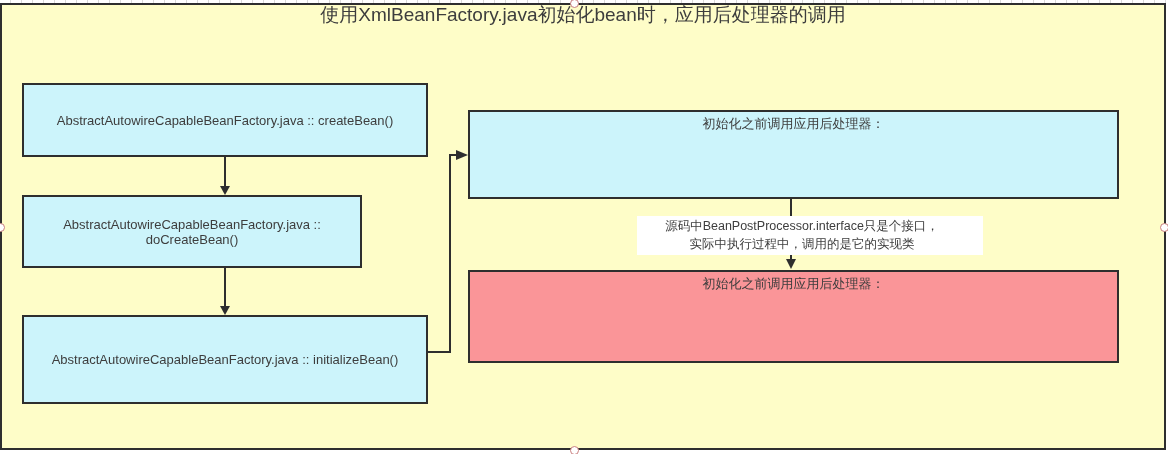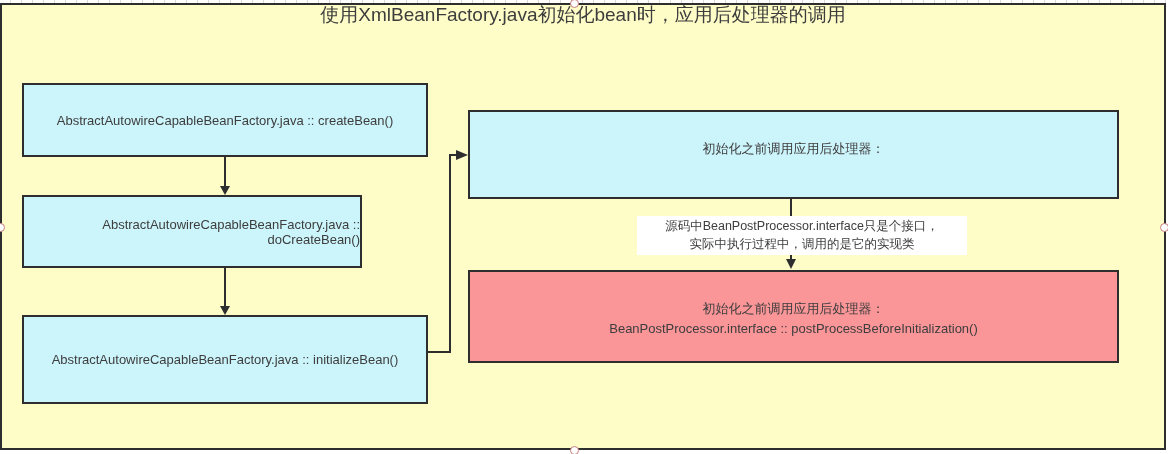--- a/index.html
+++ b/index.html
@@ -30,33 +30,33 @@
   .node{
     position:absolute;
     border:2px solid var(--line,#2e2e2e);
     box-sizing:border-box;
     font-size:13px;
     color:var(--text,#3d3d3d);
     text-align:center;
   }
   .node.cyan{background:var(--node-cyan,#ccf4fb);}
   .node.red{background:var(--node-red,#fa9598);}
-  .node.vcenter{display:flex;align-items:center;justify-content:center;text-align:right;}
-  .node.vtop{padding-top:27px;line-height:20px;}
+  .node.vcenter{display:flex;align-items:center;justify-content:center;}
+  .node.vtop{padding-top:2px;line-height:20px;}
   .lbox1{left:22px;top:83px;width:406px;height:74px;}
   .lbox2{left:22px;top:195px;width:340px;height:73px;}
   .lbox3{left:22px;top:315px;width:406px;height:89px;}
   .rbox1{left:468px;top:110px;width:651px;height:89px;}
   .rbox2{left:468px;top:270px;width:651px;height:93px;}
   .edge-label{
     position:absolute;left:637px;top:216px;width:330px;
     background:#ffffff;
     font-size:12.5px;line-height:18px;text-align:center;
     color:var(--text,#3d3d3d);
-    padding:1px 0 2px 0;
+    padding:1px 16px 2px 0;
   }
   svg.connectors{position:absolute;left:0;top:0;pointer-events:none;}
   .handle{
     position:absolute;width:9px;height:9px;border-radius:50%;
     background:#ffffff;border:1.5px solid var(--handle-stroke,#c97f7f);
     box-sizing:border-box;
   }
   .handle.top{left:570px;top:-1px;}
   .handle.bottom{left:570px;top:446px;}
   .handle.left{left:-4px;top:223px;}
@@ -112,21 +112,20 @@
     <div>初始化之前调用应用后处理器：</div>
   </div>
 
   <div class="edge-label">
     <div>源码中BeanPostProcessor.interface只是个接口，</div>
     <div>实际中执行过程中，调用的是它的实现类</div>
   </div>
 
   <div class="node red vtop rbox2">
     <div>初始化之前调用应用后处理器：</div>
-    <div>BeanPostProcessor.interface :: postProcessBeforeInitialization()</div>
   </div>
 
   <div class="handle top"></div>
   <div class="handle bottom"></div>
   <div class="handle left"></div>
   <div class="handle right"></div>
 
 </div>
 
 </body></html>

